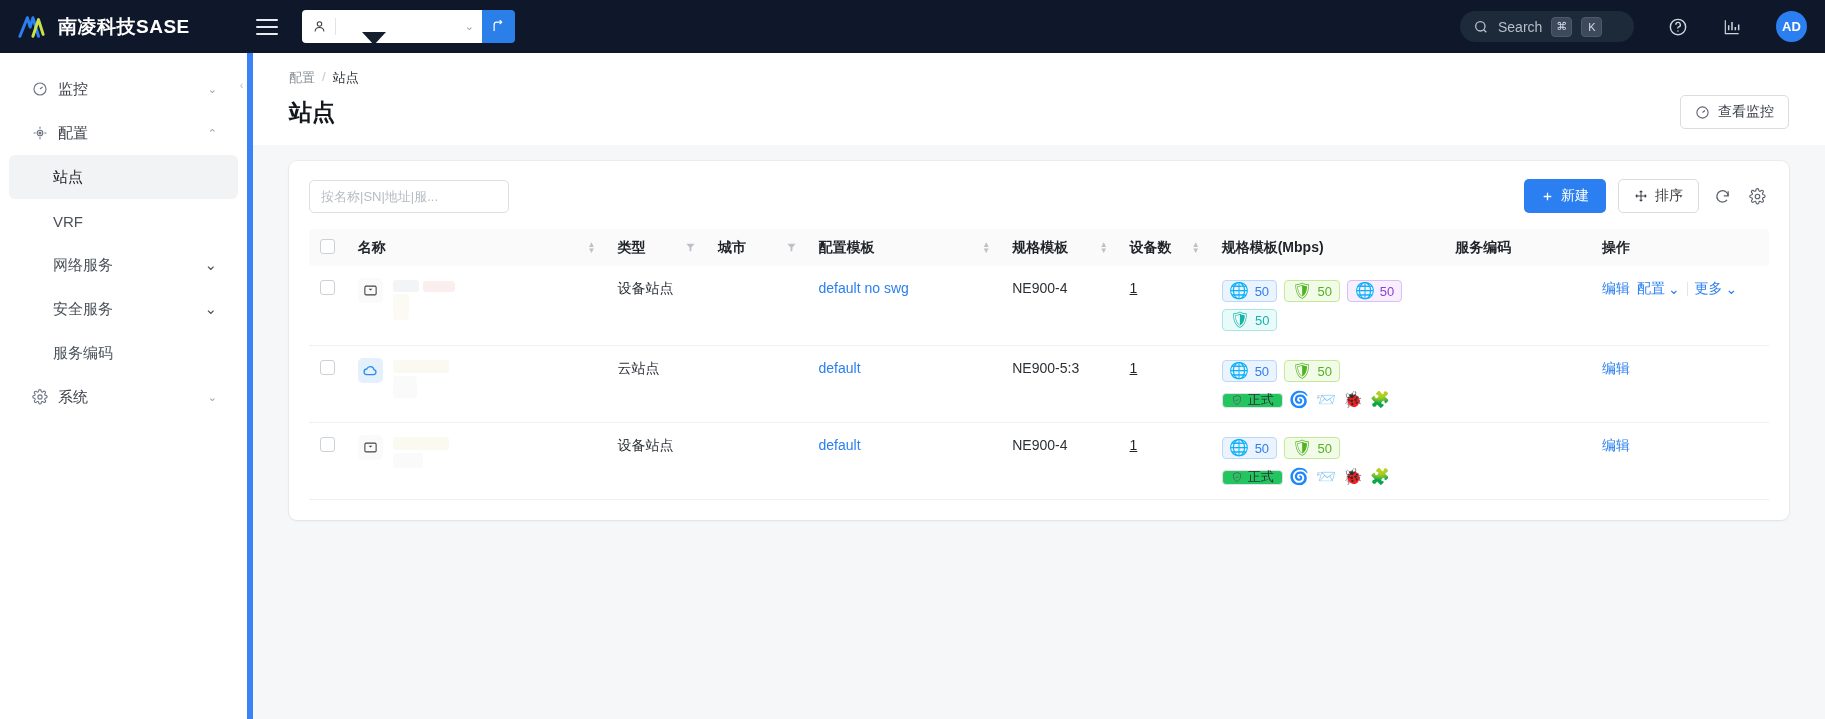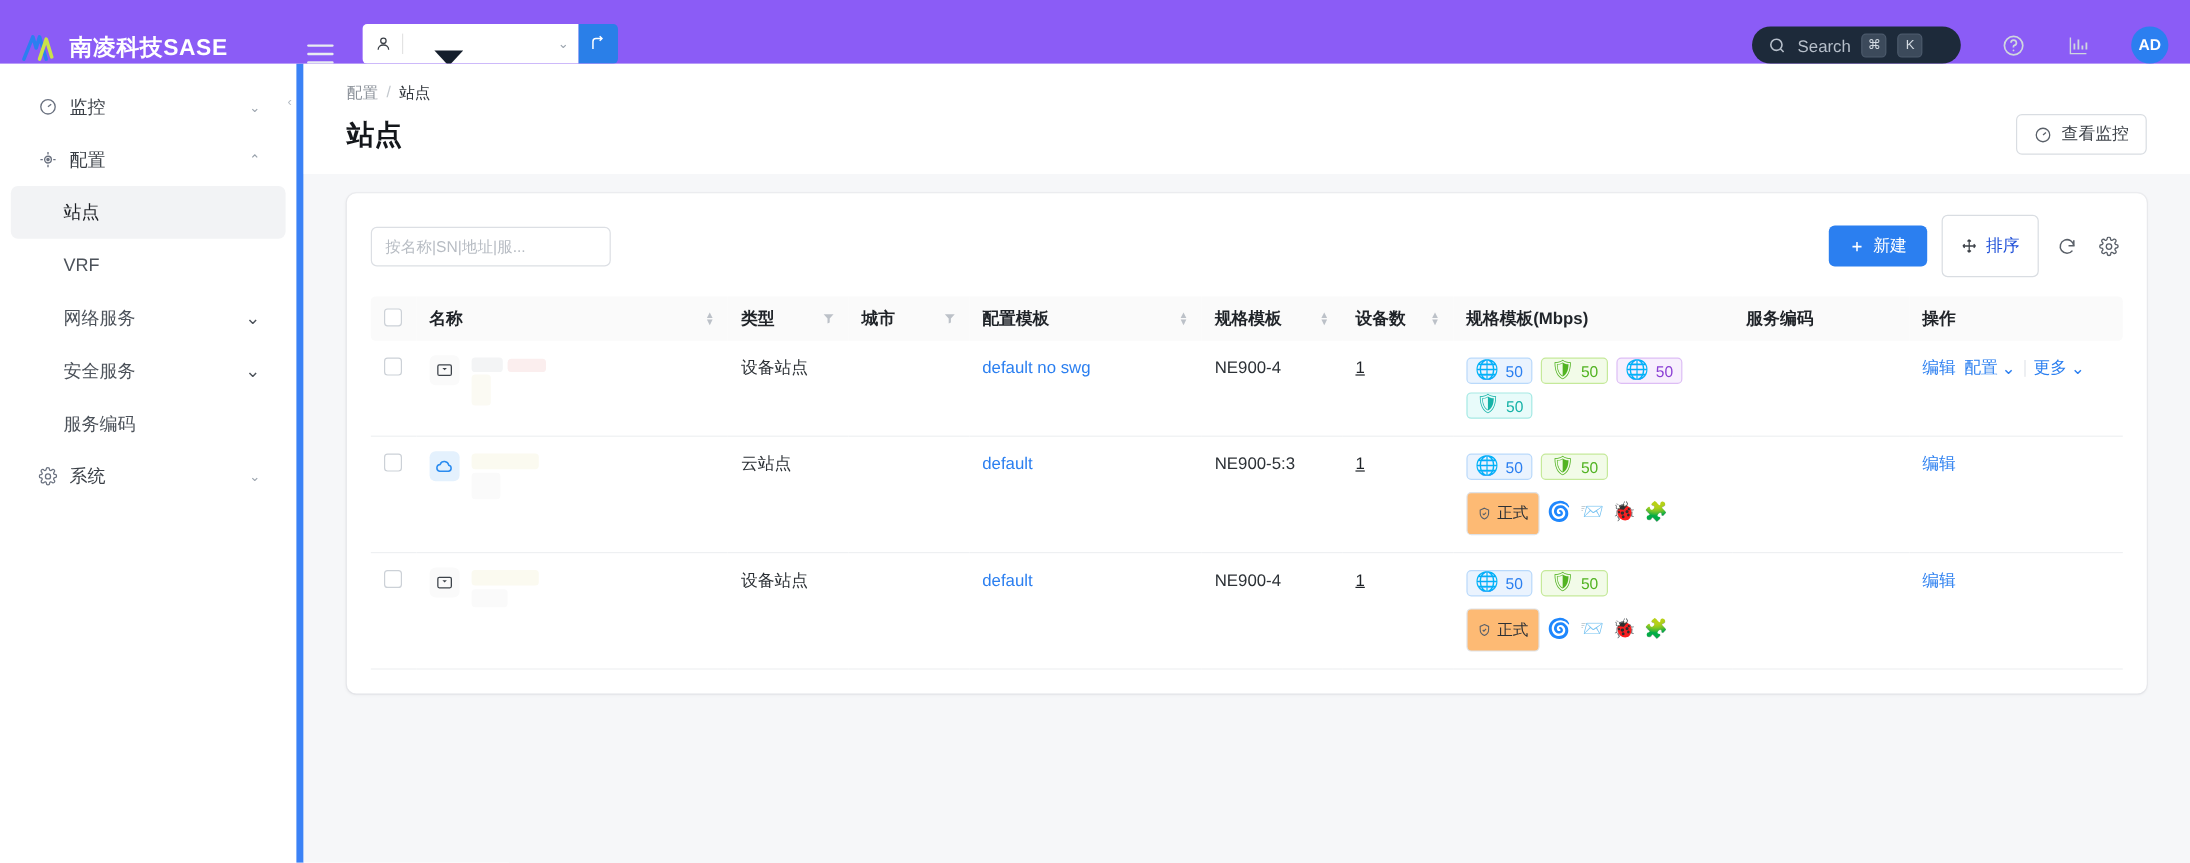--- a/index.html
+++ b/index.html
@@ -7,23 +7,23 @@
     width: 1825px; height: 719px;
     font-family: "Liberation Sans", "DejaVu Sans", sans-serif;
     background: #ffffff;
     overflow: hidden;
   }
   body { display: flex; flex-direction: column; }
 
   
   .navbar {
     height: 53px; flex: 0 0 53px;
-    background: #8b5cf6;
-    display: flex; align-items: flex-end;
-    padding: 0 18px;
+    background: #0f172a;
+    display: flex; align-items: center;
+    padding: 14px 18px;
     position: relative;
     z-index: 50;
   }
   .brand { display: flex; align-items: center; gap: 12px; width: 215px; }
   .brand-logo { width: 28px; height: 26px; display: block; }
   .brand-name { color: #fff; font-size: 19px; font-weight: bold; letter-spacing: .5px; white-space: nowrap; }
   .hamburger { width: 22px; margin-left: 23px; cursor: pointer; display: flex; flex-direction: column; gap: 5px; }
   .hamburger span { display:block; height: 2px; background: #e8ecf1; border-radius: 1px; }
   .tenant-picker {
     margin-left: 24px; height: 33px; display: flex; align-items: stretch;
@@ -123,23 +123,23 @@
     width: 37px; border-left: 1px solid #e4e7eb; display:flex; align-items:center;
     justify-content:center; color:#8c929a; cursor:pointer; background:#fff;
   }
   .tb-right { margin-left:auto; display:flex; align-items:center; gap: 12px; }
   .btn-primary {
     height: 34px; background:#2b7ff0; color:#fff; border:0; border-radius: 5px;
     display:flex; align-items:center; gap: 7px; padding: 0 17px; font-size: 14px;
     cursor:pointer; font-family: inherit;
   }
   .btn-ghost {
-    height: 52px; background:#fff; border:1px solid #d9dde2; border-radius: 5px;
+    height: 34px; background:#fff; border:1px solid #d9dde2; border-radius: 5px;
     display:flex; align-items:center; gap: 7px; padding: 0 15px; font-size: 14px;
-    color:#1d4ed8; cursor:pointer; font-family: inherit;
+    color:#404040; cursor:pointer; font-family: inherit;
   }
   .icon-btn { color:#5a6069; cursor:pointer; display:flex; align-items:center; padding: 3px; }
 
   
   table.grid { width: 100%; border-collapse: collapse; margin-top: 16px; table-layout: fixed; }
   table.grid th {
     background:#fafafa; height: 37px; font-size: 14px; color:#1f2328; font-weight: bold;
     text-align: left; padding: 0 11px; white-space: nowrap;
   }
   table.grid th:first-child { border-radius: 4px 0 0 4px; }
@@ -170,22 +170,22 @@
   .badge {
     display:flex; align-items:center; gap: 5px; height: 22px; padding: 0 7px;
     border-radius: 4px; font-size: 13px; border: 1px solid;
   }
   .b-blue   { background:#eaf3fe; border-color:#b9d9fb; color:#2b7ff0; }
   .b-green  { background:#f2fbe8; border-color:#c5e99a; color:#52b322; }
   .b-purple { background:#f7effd; border-color:#ddbdf5; color:#8b3fd4; }
   .b-cyan   { background:#e8fbfa; border-color:#a5e9e4; color:#17b3a8; }
   .row2 { margin-top: 10px; display:flex; align-items:center; gap: 7px; }
   .pill-status {
-    display:flex; align-items:center; gap: 5px; height: 36px; padding: 0 8px;
-    border:1px solid #dfe2e6; border-radius: 4px; font-size: 13px; color:#2c3136; background:#fdba74;
+    display:flex; align-items:center; gap: 5px; height: 15px; padding: 0 8px;
+    border:1px solid #dfe2e6; border-radius: 4px; font-size: 13px; color:#2c3136; background:#22c55e;
   }
   .mini { font-size: 16px; line-height: 1; }
   .actions { display:flex; align-items:center; gap: 7px; font-size: 14px; color:#2b7ff0; white-space: nowrap; }
   .actions .a { cursor:pointer; display:flex; align-items:center; gap:3px; }
   .actions .vsep { width:1px; height: 14px; background:#e2e5e9; }
 </style>
 </head>
 <body>
 
 <div class="navbar">

